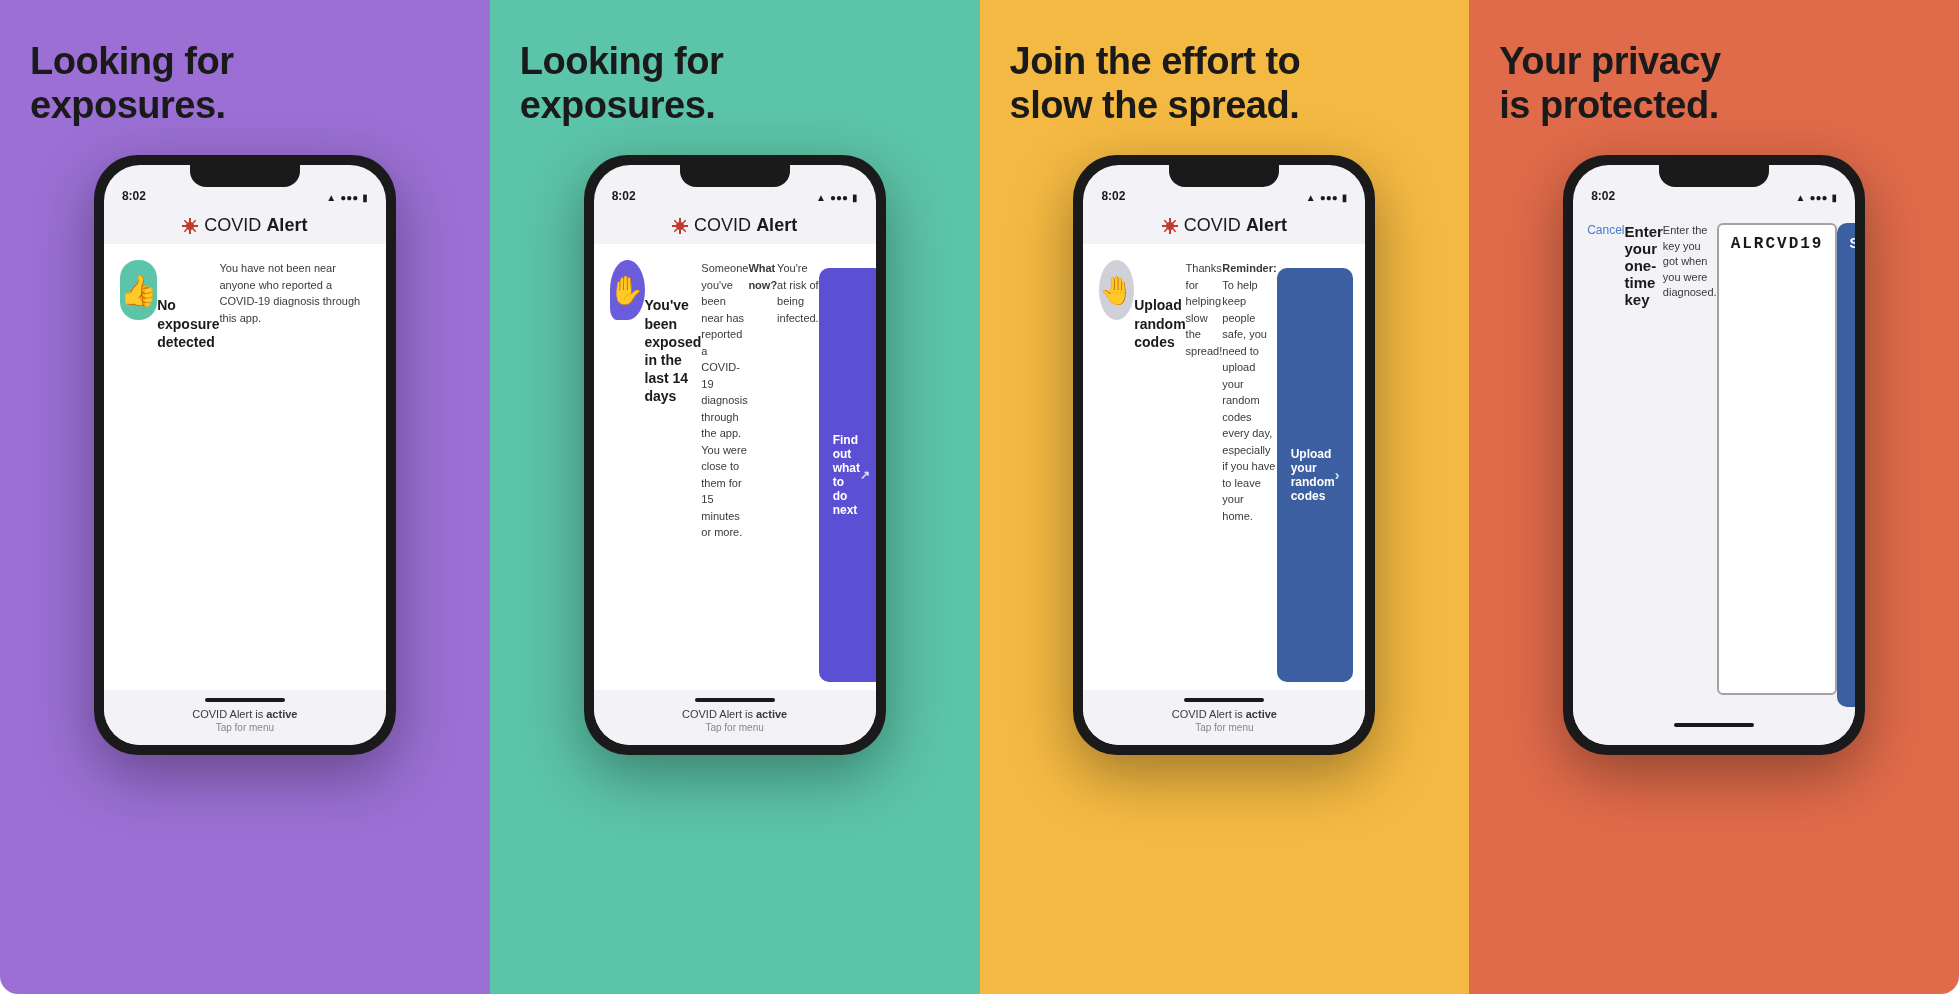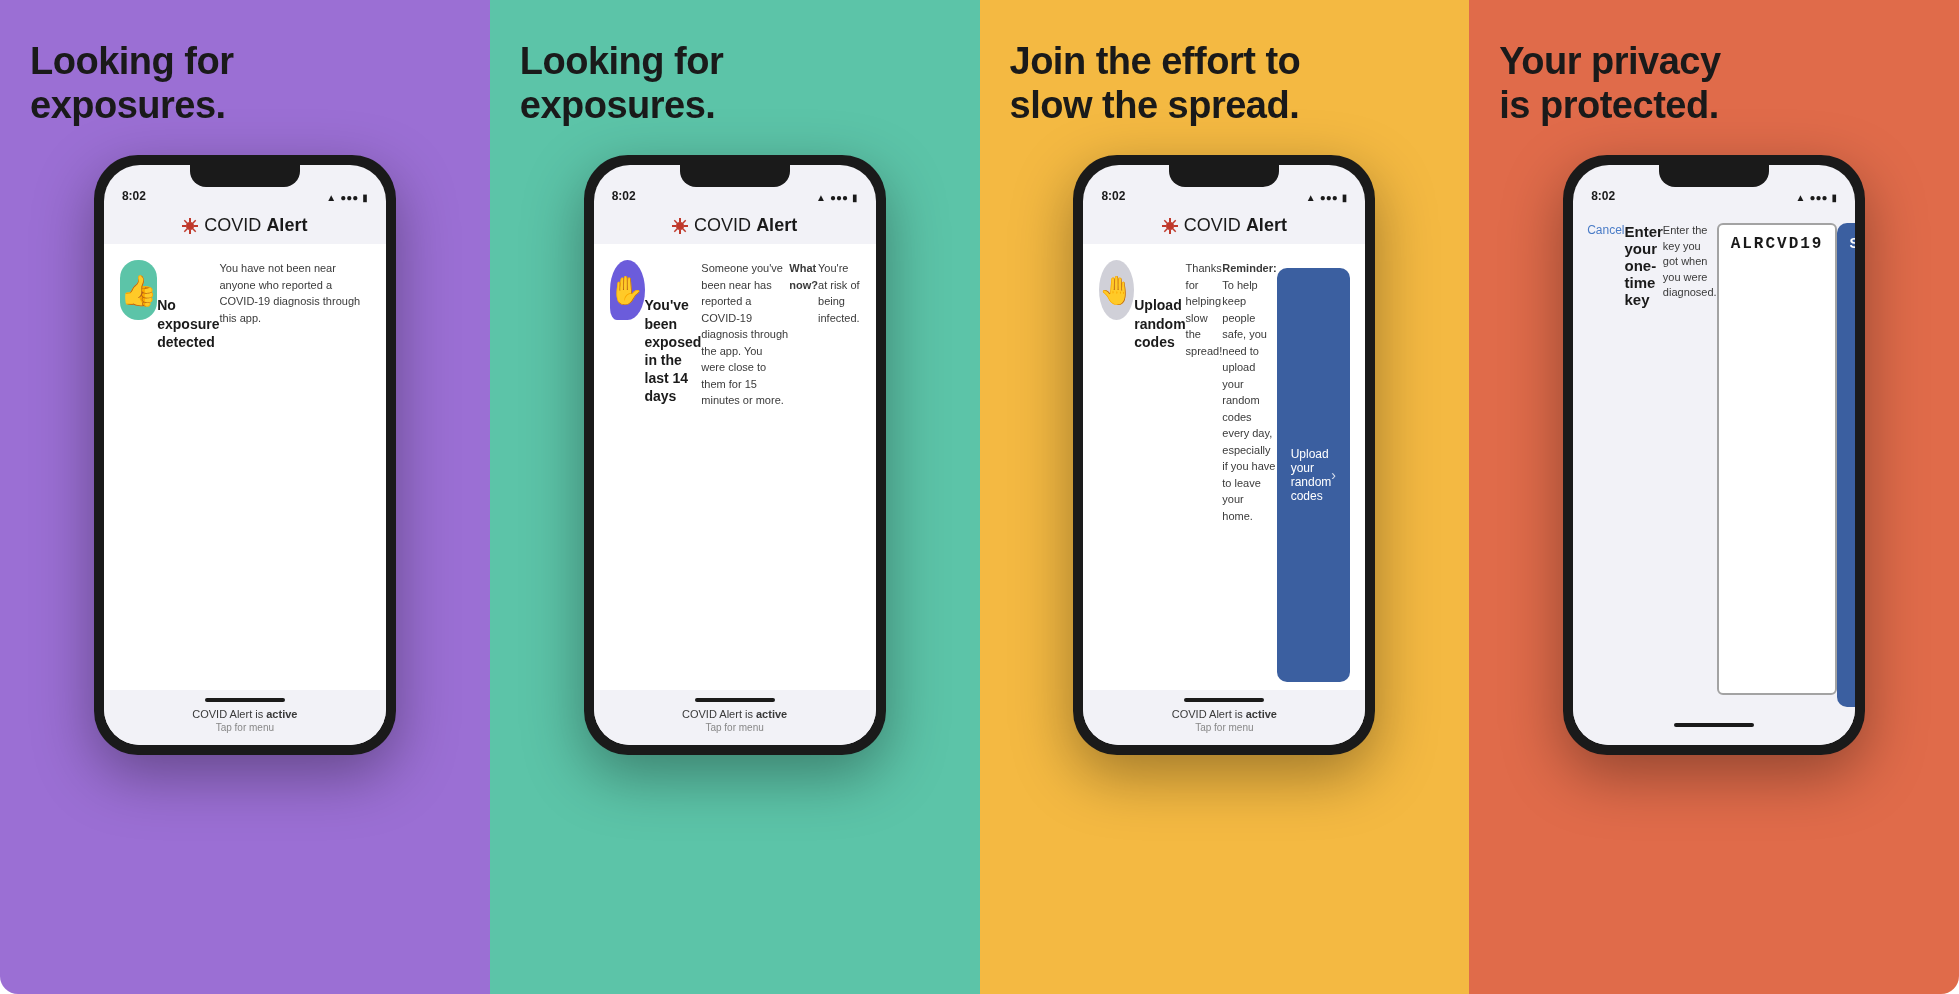--- a/index.html
+++ b/index.html
@@ -201,21 +201,21 @@
       margin-top: 8px;
       cursor: pointer;
     }
 
     .cta-button-orange {
       background: #3B5FA0;
       color: white;
       border-radius: 10px;
       padding: 10px 14px;
       font-size: 12px;
-      font-weight: 400;
+      font-weight: 700;
       display: flex;
       align-items: center;
       justify-content: space-between;
       margin-top: 8px;
       cursor: pointer;
     }
 
     
     .bottom-bar {
       background: #f2f2f7;
@@ -374,20 +374,24 @@
           <line x1="5.2" y1="10.8" x2="2.3" y2="13.7" stroke="#c0392b" stroke-width="1.5"></line>
         </svg>
         <span class="app-name">COVID <strong>Alert</strong></span>
       </div>
       <div class="screen-content">
         <div class="hand-icon-exposed">✋</div>
         <div class="screen-title">You've been exposed in the last 14 days</div>
         <div class="screen-text">Someone you've been near has reported a COVID-19 diagnosis through the app. You were close to them for 15 minutes or more.</div>
         <div class="screen-text screen-text-bold">What now?</div>
         <div class="screen-text">You're at risk of being infected.</div>
+        <div class="cta-button">
+          <span>Find out what to do next</span>
+          <span class="external-icon">↗</span>
+        </div>
       </div>
       <div class="bottom-bar">
         <div class="home-indicator"></div>
         <div class="active-text">COVID Alert is <strong>active</strong></div>
         <div class="tap-menu">Tap for menu</div>
       </div>
     </div>
   </div>
 </div>
 

